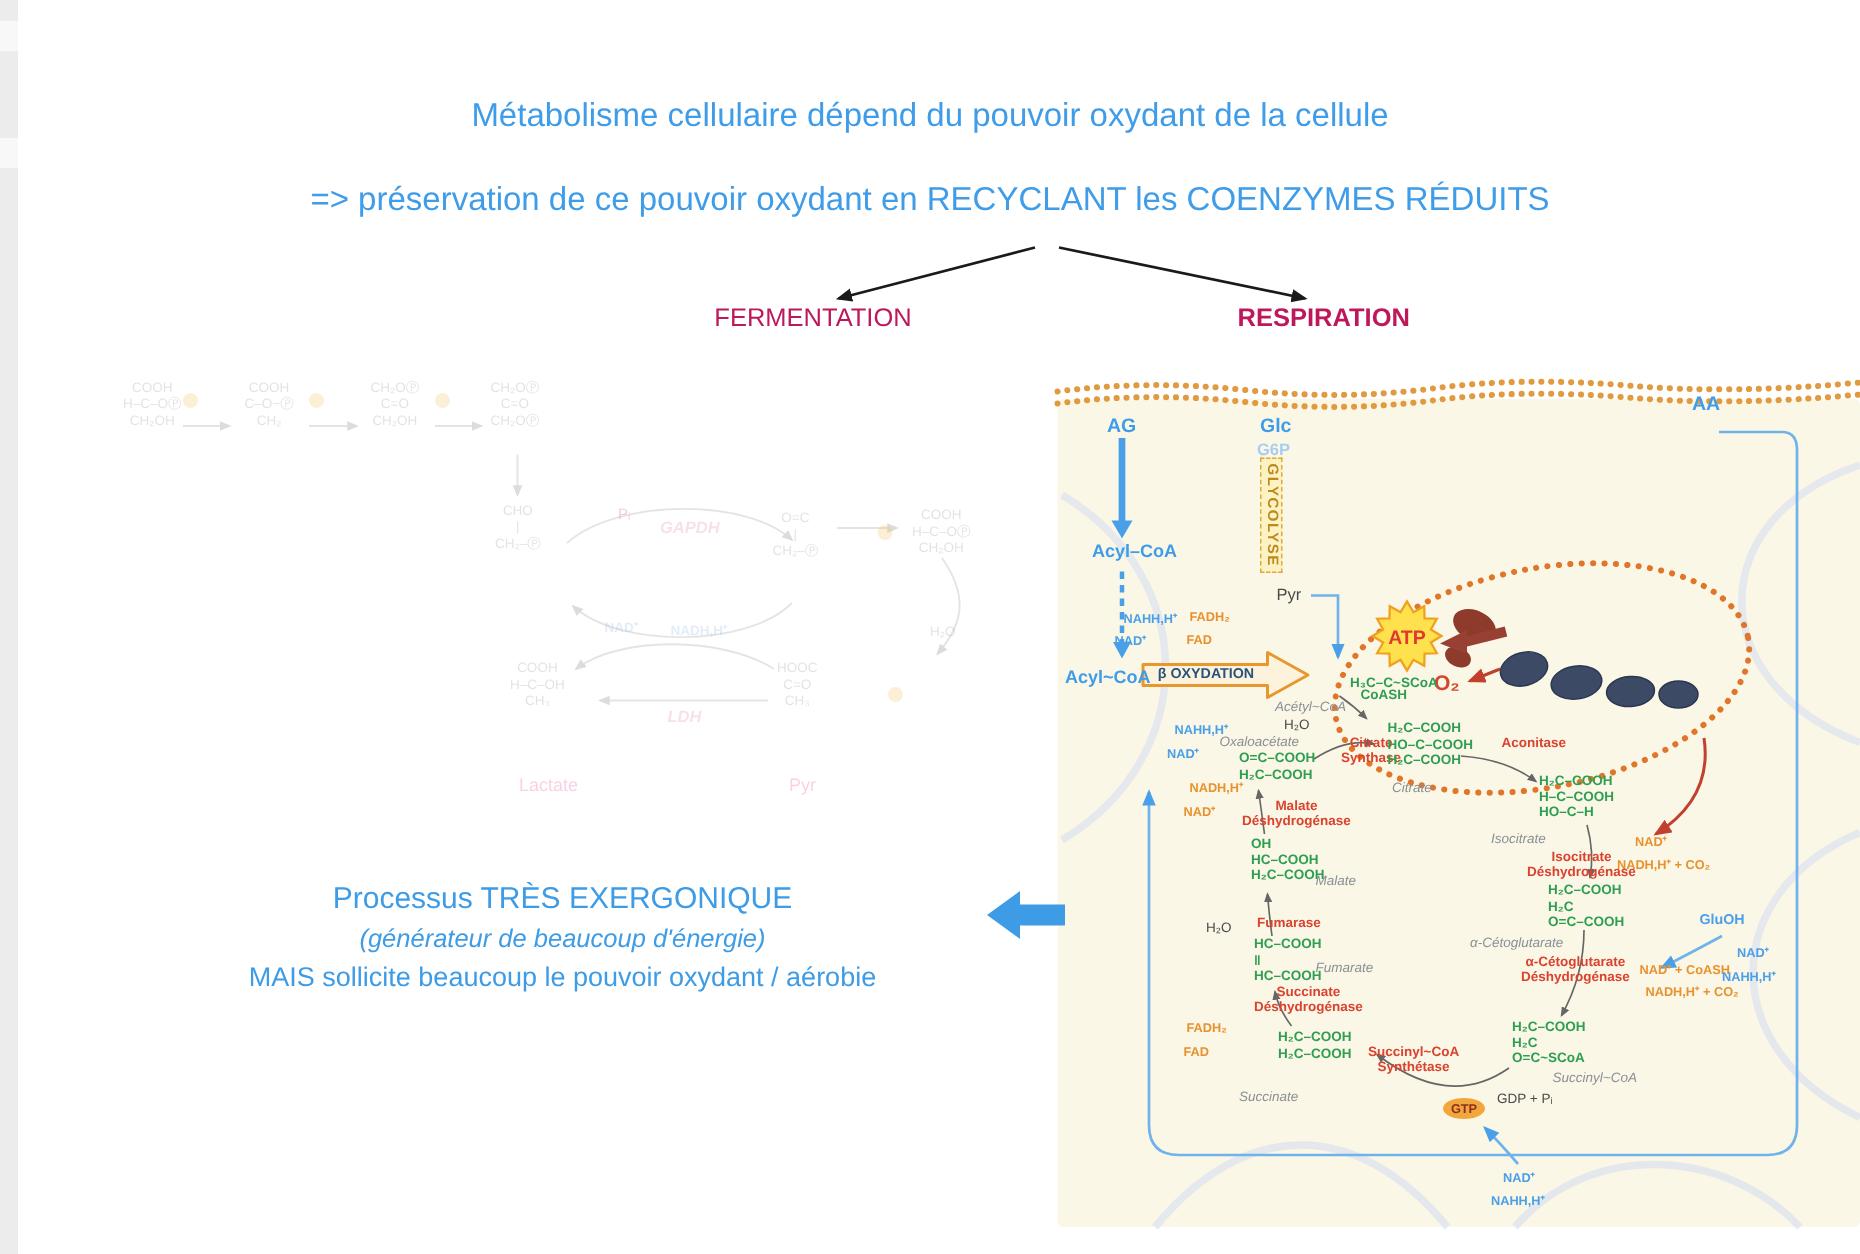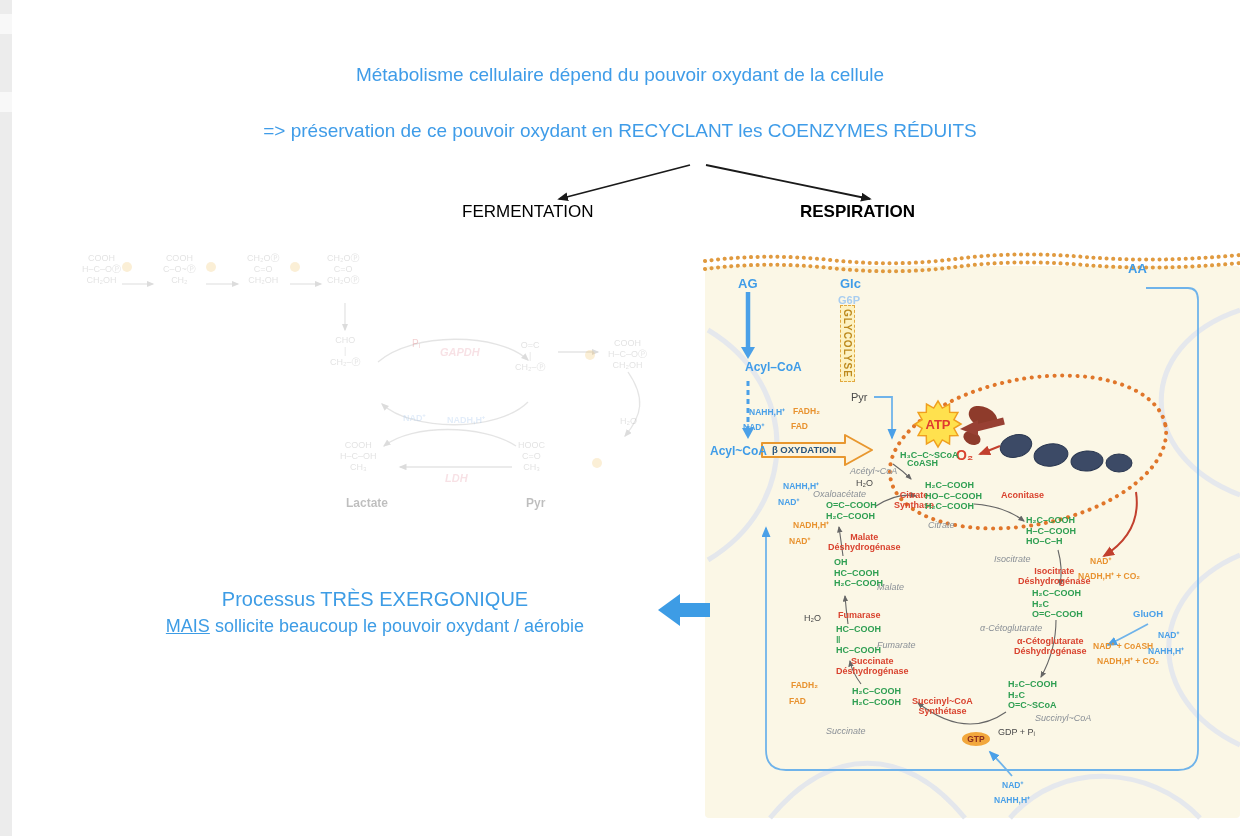--- a/index.html
+++ b/index.html
@@ -1,34 +1,34 @@
 <!DOCTYPE html>
 <html><head>
 <meta charset="utf-8">
 <style>
   html,body{margin:0;padding:0;background:#fff;font-family:"Liberation Sans",sans-serif;}
   #stage{position:relative;width:1240px;height:836px;overflow:hidden;background:#ffffff;}
   .abs{position:absolute;}
   svg.overlay{position:absolute;left:0;top:0;pointer-events:none;}
   
-  .title{color:#3f9ce8;font-size:19px;width:1240px;text-align:center;}
-  .branch{color:#000000;font-size:17px;}
+  .title{color:#3f9ce8;font-size:22px;width:1240px;text-align:center;}
+  .branch{color:#be185d;font-size:17px;text-align:center;}
   
   .exer{color:#3d9ce5;text-align:center;width:560px;}
   .exer .l1{font-size:20px;margin-bottom:5px;}
   .exer .l2{font-size:17px;font-style:italic;margin-bottom:5px;}
   .exer .l3{font-size:18px;}
-  .exer .mais{text-decoration:underline;}
+  .exer .mais{}
   
   .fermtext{position:absolute;left:0;top:0;width:1240px;height:836px;opacity:.25;pointer-events:none;}
   .fs{font-size:9px;color:#8f8f8f;white-space:pre-line;line-height:1.2;text-align:center;}
   .fpink{color:#e38b9a;font-weight:bold;font-style:italic;font-size:11px;}
   .fblue{color:#8fb8e8;font-size:9px;font-weight:bold;}
   .fred{color:#d0434a;font-size:10px;}
-  .fgrayb{color:#000000;font-weight:bold;font-size:12px;}
+  .fgrayb{color:#ec4899;font-weight:normal;font-size:12px;margin-top:20px;}
   .fcirc{width:10px;height:10px;border-radius:50%;background:#f0c060;}
   
   .resp-bg{position:absolute;left:705px;top:266px;width:535px;height:552px;background:#fbf7e6;border-radius:4px;}
   .rb13{color:#3f9ce8;font-weight:bold;font-size:13px;}
   .rb12{color:#3f9ce8;font-weight:bold;font-size:12px;}
   .rb11l{color:#a8cdf0;font-weight:bold;font-size:11px;}
   .cblue{color:#4aa0e8;font-weight:bold;font-size:8.5px;}
   .cor{color:#e8922f;font-weight:bold;font-size:8.5px;}
   .enz{color:#d9432f;font-weight:bold;font-size:9px;white-space:pre-line;text-align:center;line-height:1.15;}
   .gst{color:#2e9e52;font-weight:bold;font-size:9px;white-space:pre-line;line-height:1.18;}
@@ -151,20 +151,21 @@
     <polygon points="658,610 680,594 680,603 710,603 710,617 680,617 680,626" fill="#3d9ce5"></polygon>
   </svg>
 
   <div class="abs title" style="left:0;top:64px">Métabolisme cellulaire dépend du pouvoir oxydant de la cellule</div>
   <div class="abs title" style="left:0;top:120px">=&gt; préservation de ce pouvoir oxydant en RECYCLANT les COENZYMES RÉDUITS</div>
   <div class="abs branch" style="left:462px;top:202px;width:160px">FERMENTATION</div>
   <div class="abs branch" style="left:800px;top:202px;width:165px;font-weight:bold">RESPIRATION</div>
 
   <div class="abs exer" style="left:95px;top:588px">
     <div class="l1">Processus TRÈS EXERGONIQUE</div>
+    <div class="l2">(générateur de beaucoup d'énergie)</div>
     <div class="l3"><span class="mais">MAIS</span><span> sollicite beaucoup le pouvoir oxydant / aérobie</span></div>
   </div>
 
   <div class="fermtext">
     <div class="abs fs" style="left:82px;top:253px">COOH
 H–C–OⓅ
 CH₂OH</div>
     <div class="abs fs" style="left:163px;top:253px">COOH
 C–O~Ⓟ
 CH₂</div>
@@ -202,21 +203,21 @@
 C=O
 CH₃</div>
     <div class="abs fgrayb" style="left:526px;top:496px">Pyr</div>
   </div>
 
   <div class="abs rb13" style="left:738px;top:276px">AG</div>
   <div class="abs rb13" style="left:840px;top:276px">Glc</div>
   <div class="abs rb13" style="left:1128px;top:261px">AA</div>
   <div class="abs rb11l" style="left:838px;top:294px">G6P</div>
   <div class="abs glyc" style="left:840px;top:305px">GLYCOLYSE</div>
-  <div class="abs rb12" style="left:745px;top:360px">Acyl–CoA</div>
+  <div class="abs rb12" style="left:728px;top:360px">Acyl–CoA</div>
   <div class="abs cblue" style="left:749px;top:406px">NAHH,H⁺</div>
   <div class="abs cblue" style="left:743px;top:421px">NAD⁺</div>
   <div class="abs cor" style="left:793px;top:406px">FADH₂</div>
   <div class="abs cor" style="left:791px;top:421px">FAD</div>
   <div class="abs rb12" style="left:710px;top:444px">Acyl~CoA</div>
   <div class="abs betaox-txt" style="left:763px;top:444px">β OXYDATION</div>
   <div class="abs dk" style="left:851px;top:391px;font-size:11px">Pyr</div>
   <div class="abs atp-txt" style="left:920px;top:417px">ATP</div>
   <div class="abs o2-txt" style="left:956px;top:447px">O₂</div>
 

